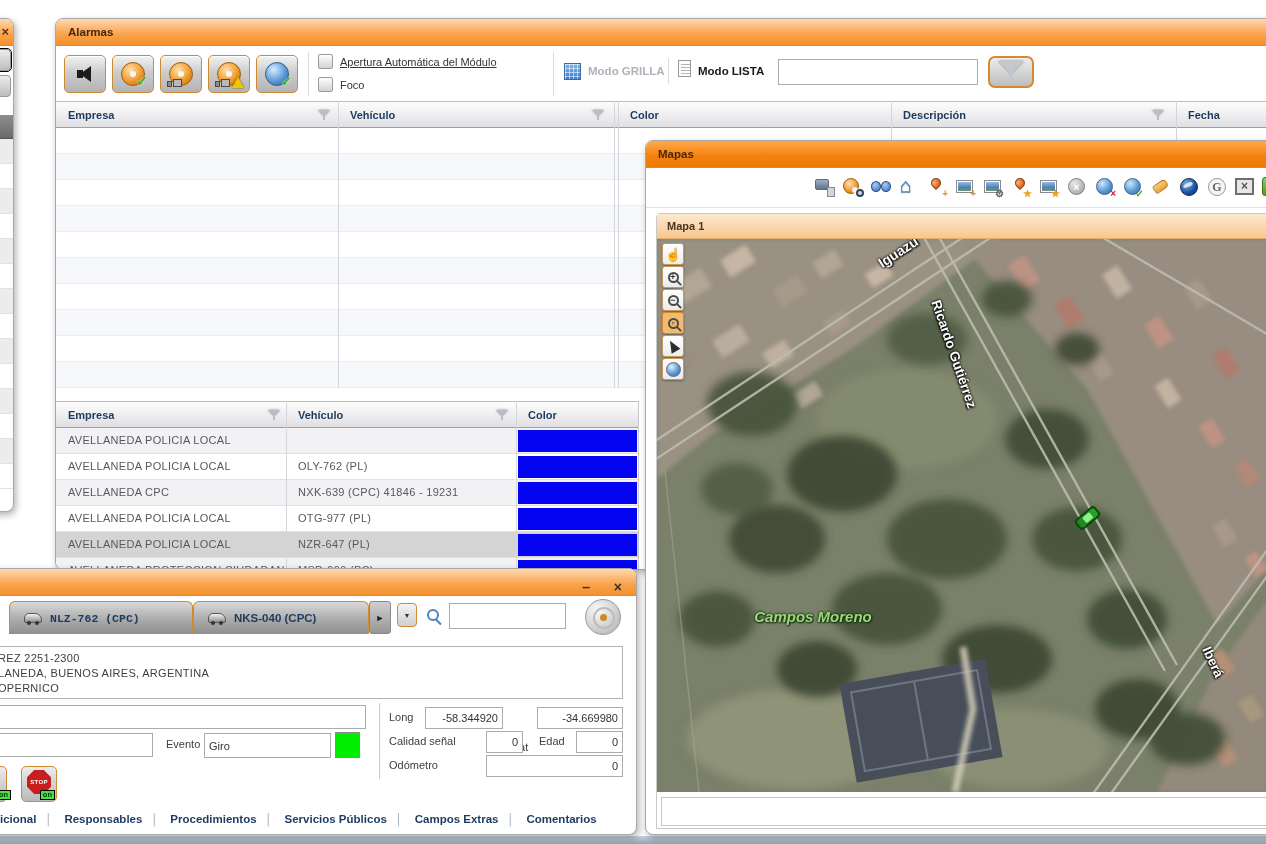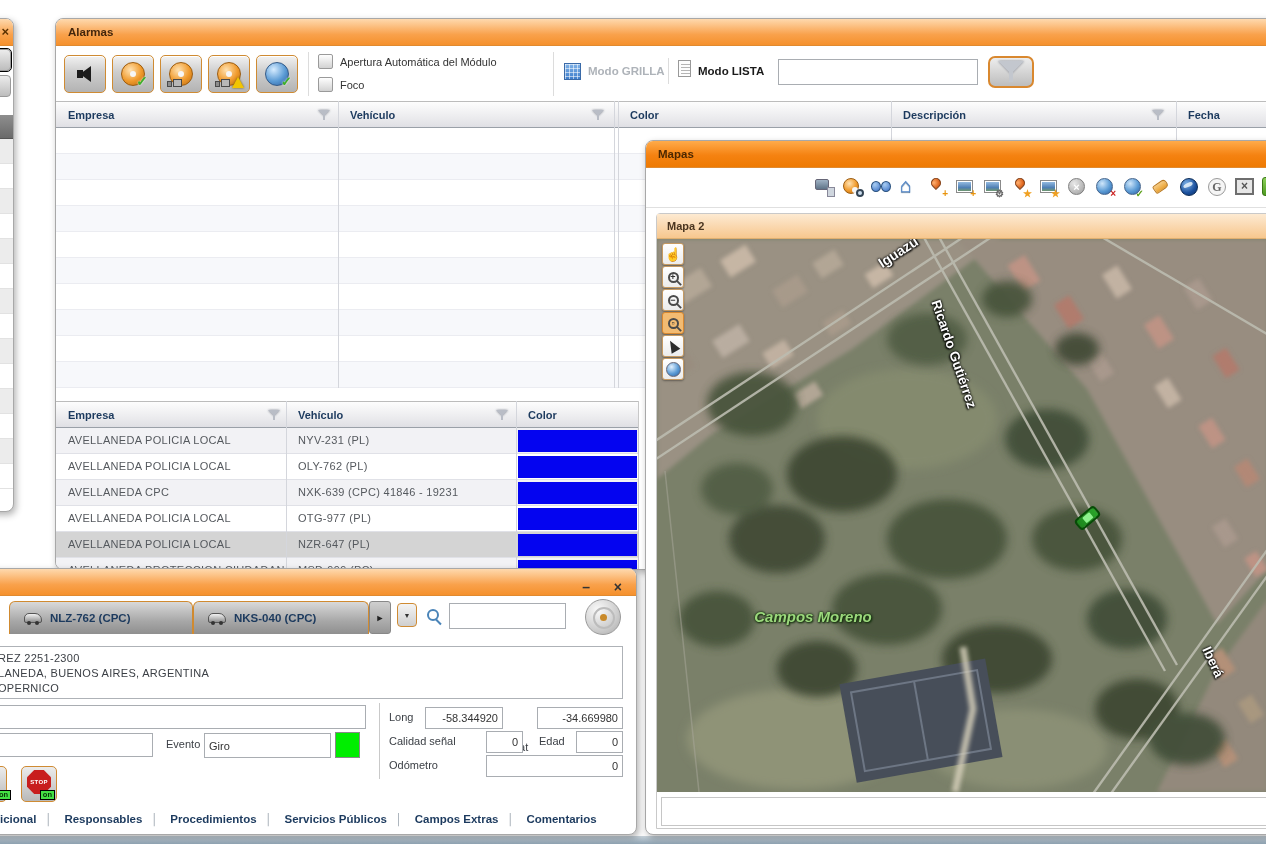--- a/index.html
+++ b/index.html
@@ -280,21 +280,21 @@
       </div>
       <div class="abtn" style="left:200px;">
         <span class="globe-big">
           <span class="overlay" style="right:-4px;bottom:-4px;color:#3fae2a;font-size:13px;text-shadow:0 0 2px #fff;">✓</span>
         </span>
       </div>
 
       <div class="vsep" style="left:252px;"></div>
 
       <div class="cb" style="left:262px;top:8px;"></div>
-      <div class="cb-label" style="left:284px;top:10px;">Apertura Automática del Módulo</div>
+      <div class="cb-label" style="left:284px;top:10px;text-decoration:underline;">Apertura Automática del Módulo</div>
       <div class="cb" style="left:262px;top:31px;"></div>
       <div class="cb-label" style="left:284px;top:33px;">Foco</div>
 
       <div class="vsep" style="left:497px;"></div>
 
       <div class="gridicon"></div>
       <div class="mode-label" style="left:532px;top:19px;color:#aeb3b9;">Modo GRILLA</div>
       <div class="vsep" style="left:612px;top:12px;height:26px;"></div>
       <div class="listicon"></div>
       <div class="mode-label" style="left:642px;top:19px;color:#1a1a1a;">Modo LISTA</div>
@@ -339,21 +339,20 @@
       <div class="gheader">
         <div class="hcell" style="left:0;width:230px;">Empresa</div>
         <span class="funnel hfun" style="left:212px;"></span>
         <div class="hcell" style="left:230px;width:230px;">Vehículo</div>
         <span class="funnel hfun" style="left:440px;"></span>
         <div class="hcell" style="left:460px;width:123px;">Color</div>
       </div>
       <div id="grid2-body">
         <div class="lrow alt">
           <div class="lcell" style="left:0;width:230px;">AVELLANEDA POLICIA LOCAL</div>
-          <div class="lcell" style="left:230px;width:230px;">NYV-231 (PL)</div>
           <div class="colorbar"></div>
         </div>
         <div class="lrow">
           <div class="lcell" style="left:0;width:230px;">AVELLANEDA POLICIA LOCAL</div>
           <div class="lcell" style="left:230px;width:230px;">OLY-762 (PL)</div>
           <div class="colorbar"></div>
         </div>
         <div class="lrow alt">
           <div class="lcell" style="left:0;width:230px;">AVELLANEDA CPC</div>
           <div class="lcell" style="left:230px;width:230px;">NXK-639 (CPC) 41846 - 19231</div>
@@ -445,21 +444,21 @@
       <div class="mi" style="left:588px;">
         <span style="position:absolute;left:1px;top:1px;width:19px;height:17px;background:#e6e6e6;border:2px solid #6e6e6e;color:#555;font-size:12px;font-weight:bold;text-align:center;line-height:13px;">×</span>
       </div>
       <div class="mi" style="left:616px;">
         <span style="position:absolute;left:0;top:0;width:20px;height:19px;border-radius:3px;background:linear-gradient(#8bd058,#4e9a20);border:1px solid #3a7715;"></span>
       </div>
     </div>
 
     <div id="mapa1">
       <div id="mapa1-header">
-        <span>Mapa 2</span>
+        <span>Mapa 1</span>
       </div>
 
       <div id="map-area">
         <svg width="611" height="553" viewBox="0 0 611 553">
           <defs>
             <filter id="soft" x="-40%" y="-40%" width="180%" height="180%">
                 <feGaussianBlur stdDeviation="5"></feGaussianBlur>
               </filter>
             <filter id="soft2" x="-40%" y="-40%" width="180%" height="180%">
                 <feGaussianBlur stdDeviation="2"></feGaussianBlur>
@@ -568,21 +567,21 @@
       <div id="map-status"></div>
     </div>
   </div>
 
   <div class="win" id="detail-window">
     <div class="tbar">
       <span id="dt-min">–</span>
       <span id="dt-close">×</span>
     </div>
 
-    <div class="tab" style="left:38px;width:184px;">
+    <div class="tab" style="left:38px;width:184px;font-family:Liberation Mono, monospace;">
       <span class="caricon"></span>
       <span>NLZ-762 (CPC)</span>
     </div>
     <div class="tab" style="left:222px;width:176px;">
       <span class="caricon"></span>
       <span>NKS-040 (CPC)</span>
     </div>
     <div id="tab-next">►</div>
     <div id="tab-dd">▼</div>
     <span id="dt-mag"></span>

